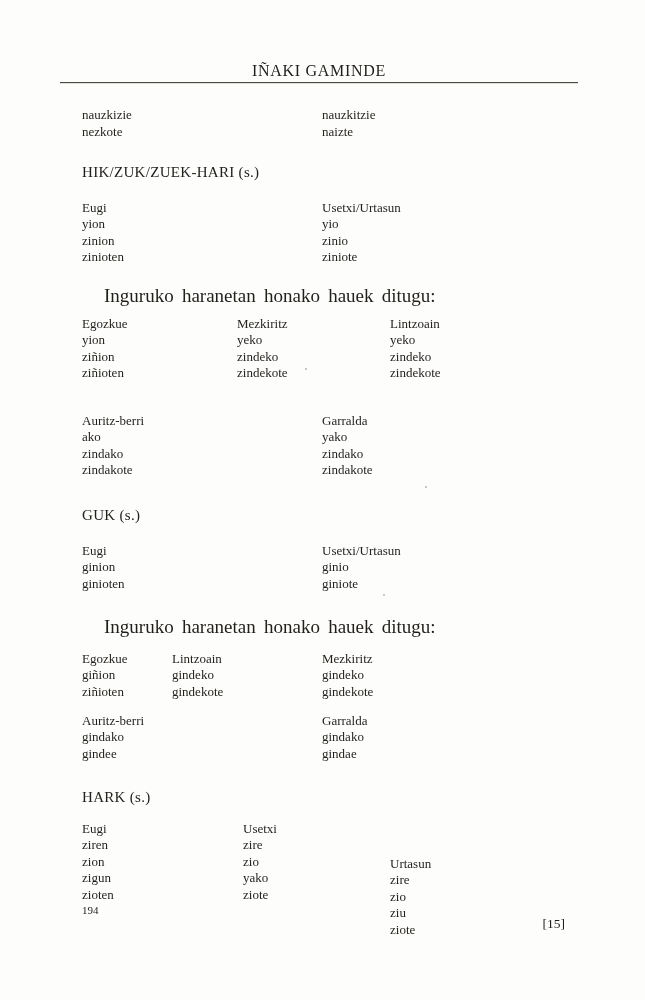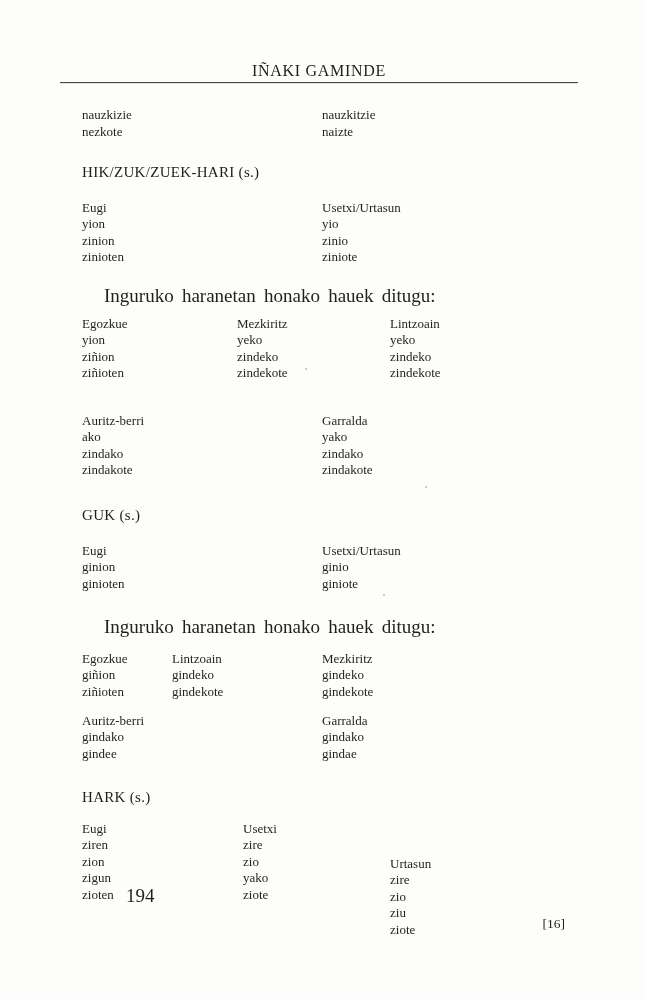--- a/index.html
+++ b/index.html
@@ -41,23 +41,22 @@
   }
   .col {
     position: absolute;
     font-size: 13px;
     line-height: 16.4px;
     white-space: nowrap;
   }
   .col.loose { line-height: 17.2px; }
   .footer-left {
     position: absolute;
-    top: 885px; left: 82px;
-    font-size: 19px;
-    margin-left: 44px;
+    top: 904px; left: 82px;
+    font-size: 11px;
   }
   .footer-right {
     position: absolute;
     top: 916px; right: 80px;
     font-size: 13.5px;
   }
   .speck {
     position: absolute;
     background: #b9b5ac;
     border-radius: 50%;
@@ -180,19 +179,19 @@
     </div>
   <div class="col" style="top:856px;left:390px">
       <div>Urtasun</div>
       <div>zire</div>
       <div>zio</div>
       <div>ziu</div>
       <div>ziote</div>
     </div>
 
   <div class="footer-left">194</div>
-  <div class="footer-right">[16]</div>
+  <div class="footer-right">[15]</div>
 
   <div class="speck" style="top:368px;left:305px;width:2px;height:2px"></div>
   <div class="speck" style="top:486px;left:425px;width:2px;height:2px"></div>
   <div class="speck" style="top:594px;left:383px;width:2px;height:2px"></div>
 
 </div>
 
 </body></html>

